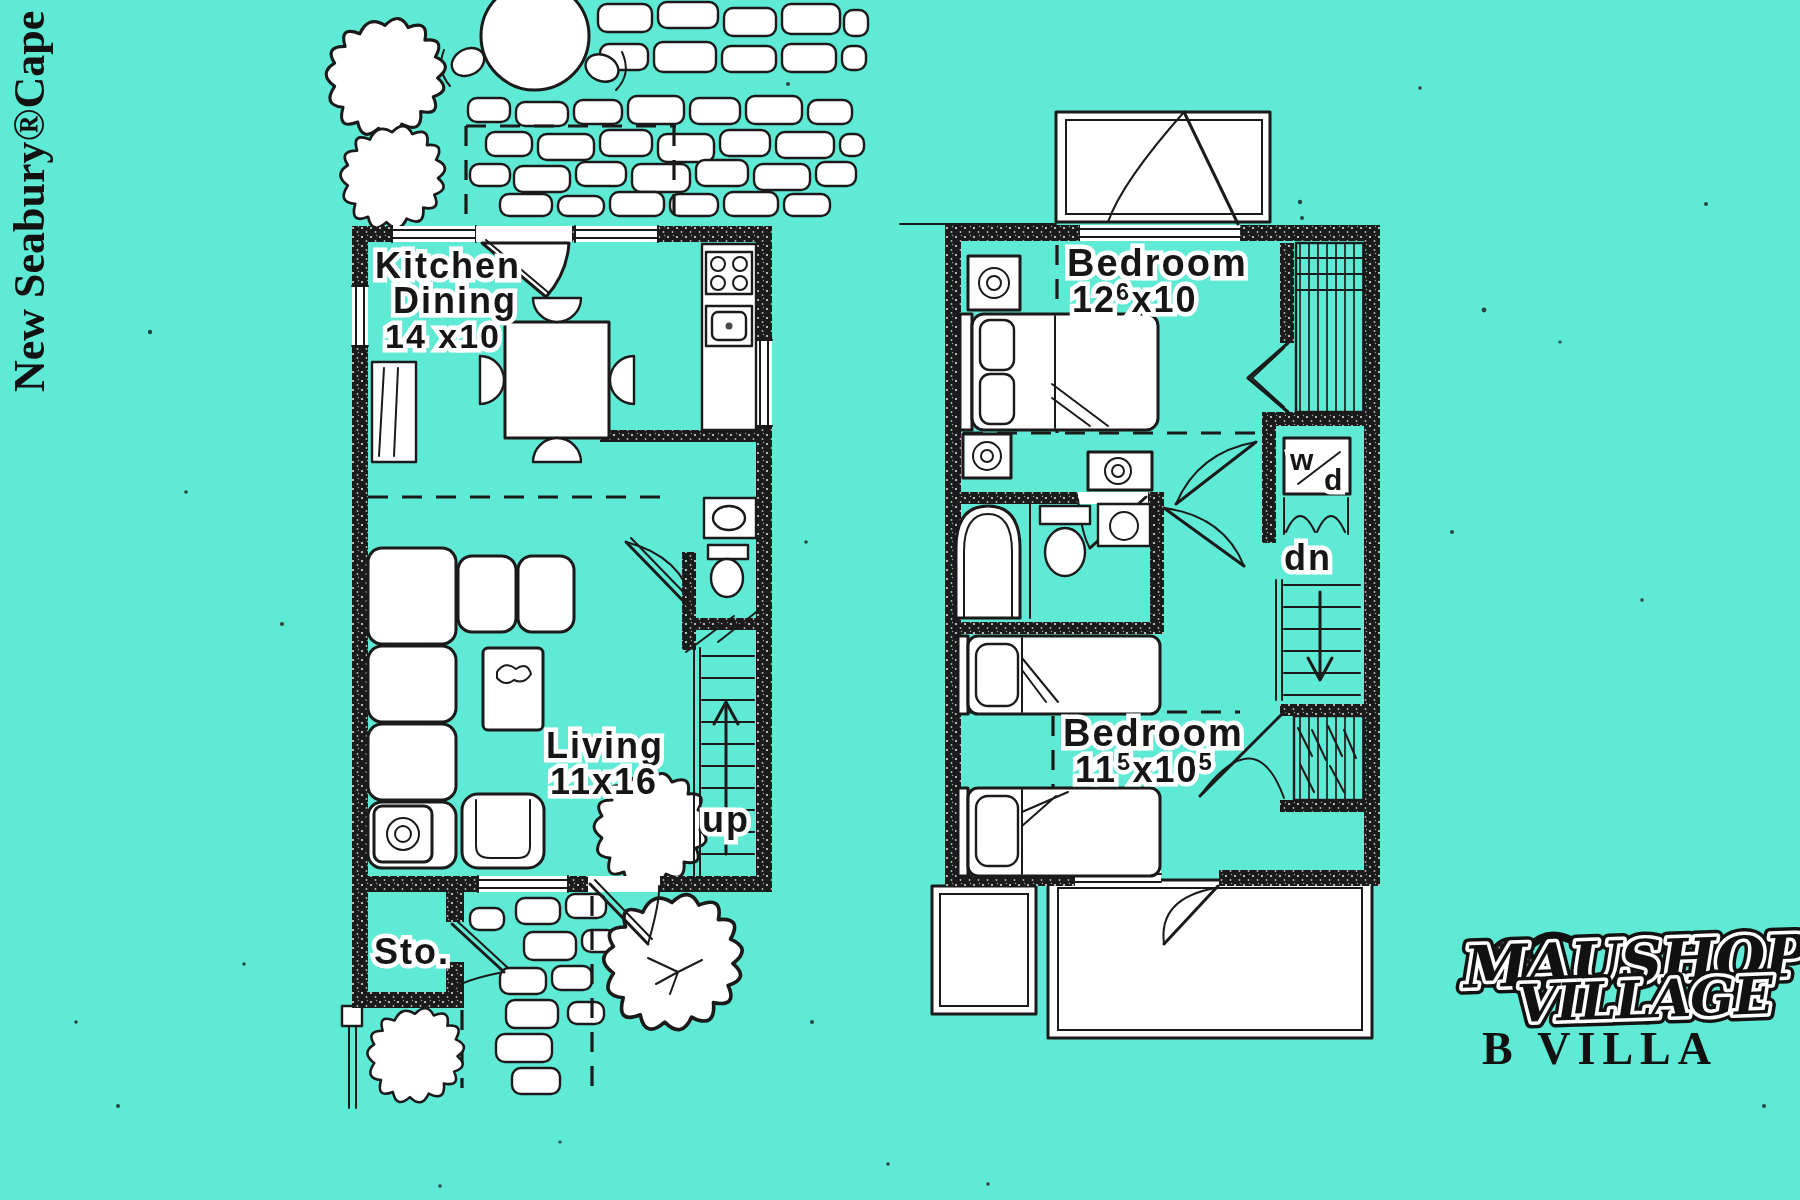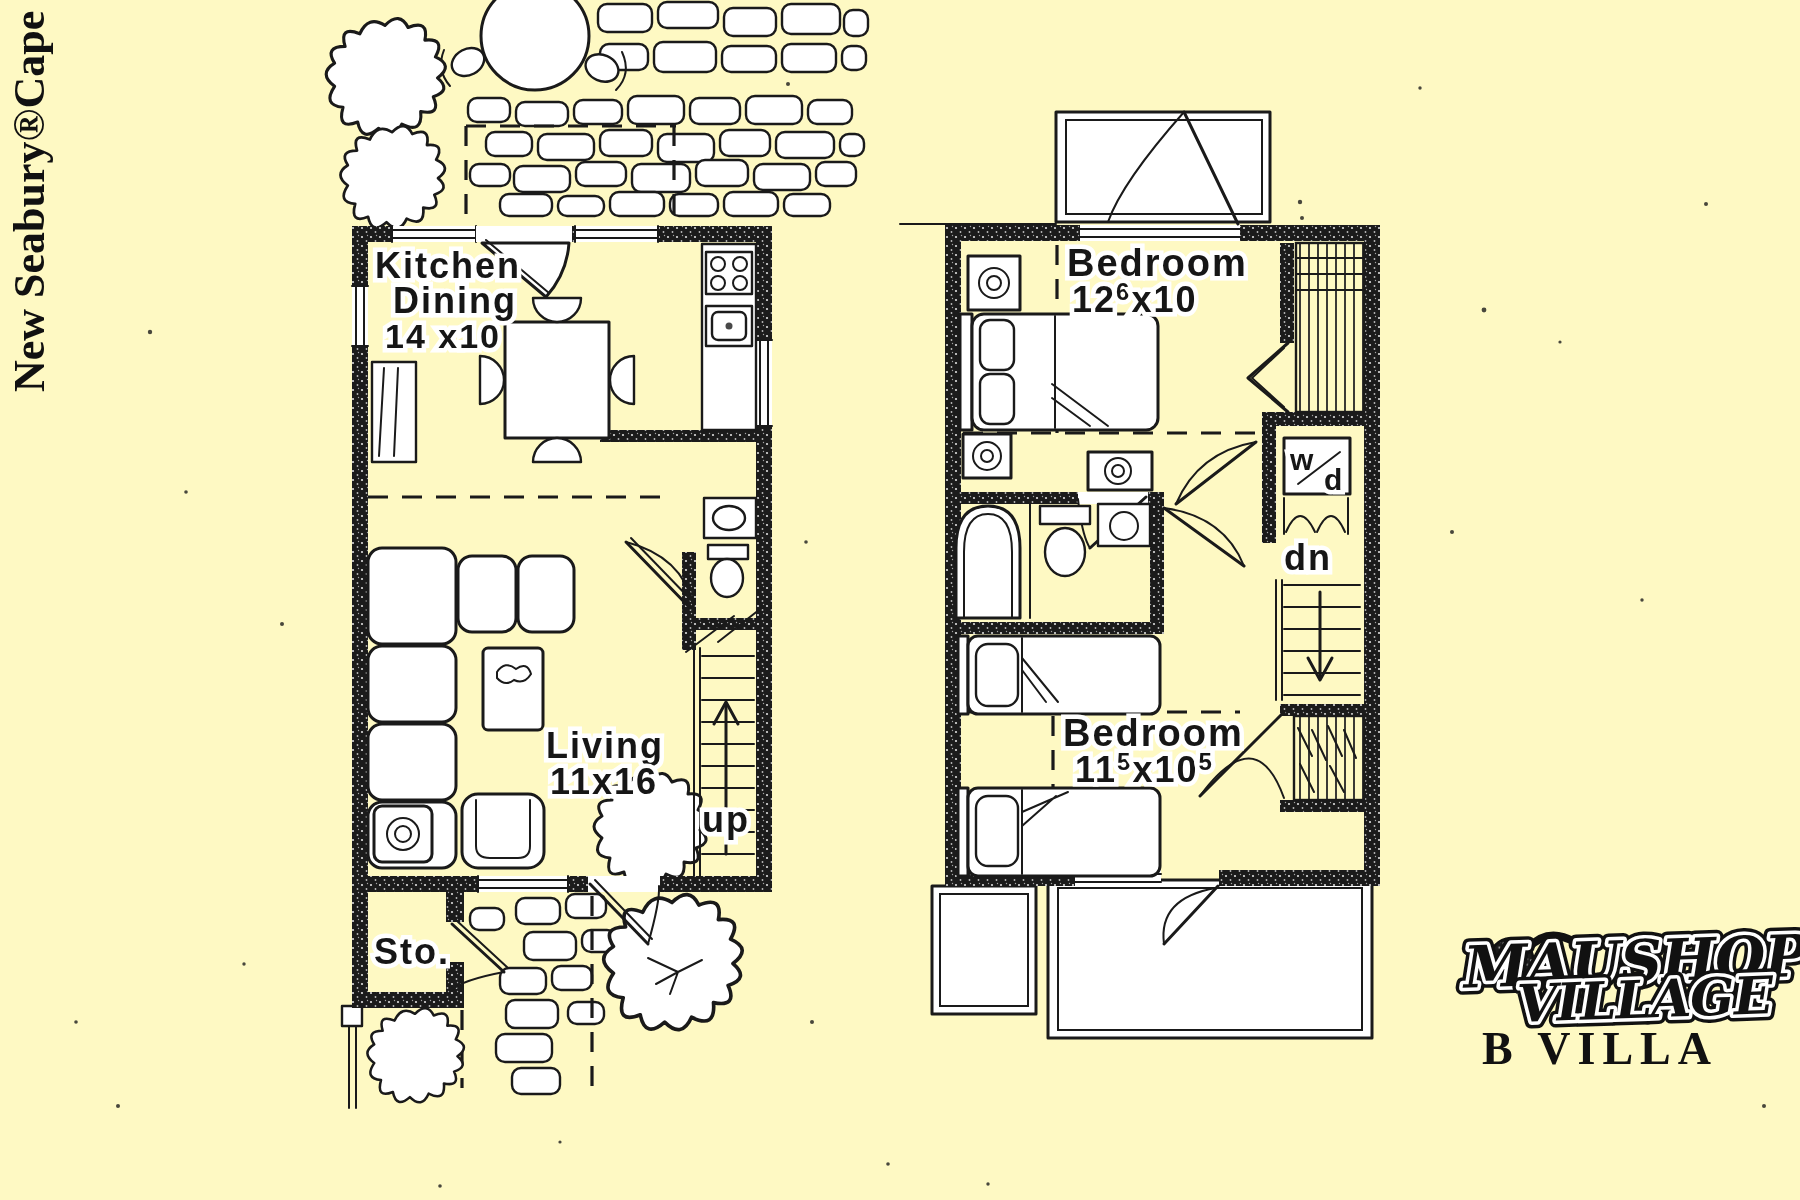--- a/index.html
+++ b/index.html
@@ -1,16 +1,16 @@
 <!DOCTYPE html>
 <html><head>
 <meta charset="utf-8">
 <style>
   html,body{margin:0;padding:0;background:#fff;}
-  .page{position:relative;width:1800px;height:1200px;background:#fef9c3;overflow:hidden;}
+  .page{position:relative;width:1800px;height:1200px;background:#5eead4;overflow:hidden;}
   .page svg{position:absolute;inset:0;}
   .ln{stroke:#1a1a1a;stroke-width:3;fill:none;stroke-linecap:round;stroke-linejoin:round;}
   .ln2{stroke:#1a1a1a;stroke-width:2;fill:none;stroke-linecap:round;}
   .fw{fill:#ffffff;stroke:#1a1a1a;stroke-width:3;stroke-linejoin:round;}
   .fwt{fill:#ffffff;stroke:#1a1a1a;stroke-width:2.4;stroke-linejoin:round;}
   .wall{fill:url(#wallpat);stroke:none;}
   .whitegap{fill:#ffffff;stroke:none;}
   .dash{stroke:#1a1a1a;stroke-width:3.2;fill:none;stroke-dasharray:20 14;stroke-linecap:butt;}
   .lbl{font-family:"Liberation Sans",sans-serif;font-weight:700;fill:#161616;letter-spacing:2px;paint-order:stroke;stroke:#ffffff;stroke-width:9;}
   .sup{font-size:24px;}

